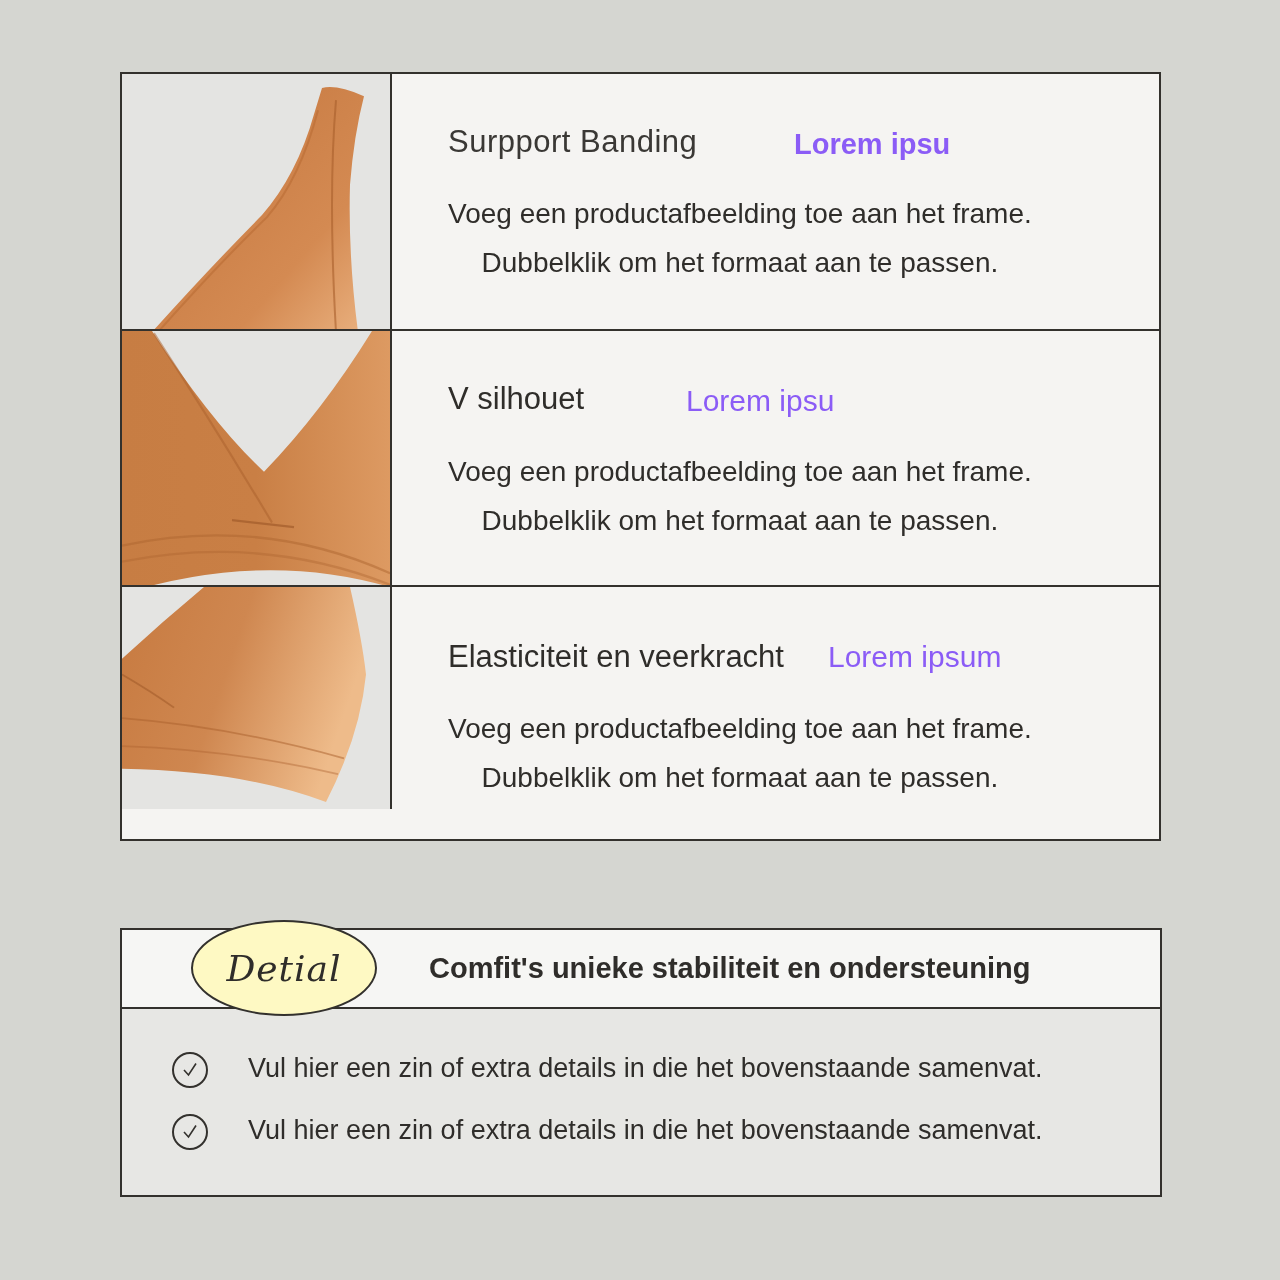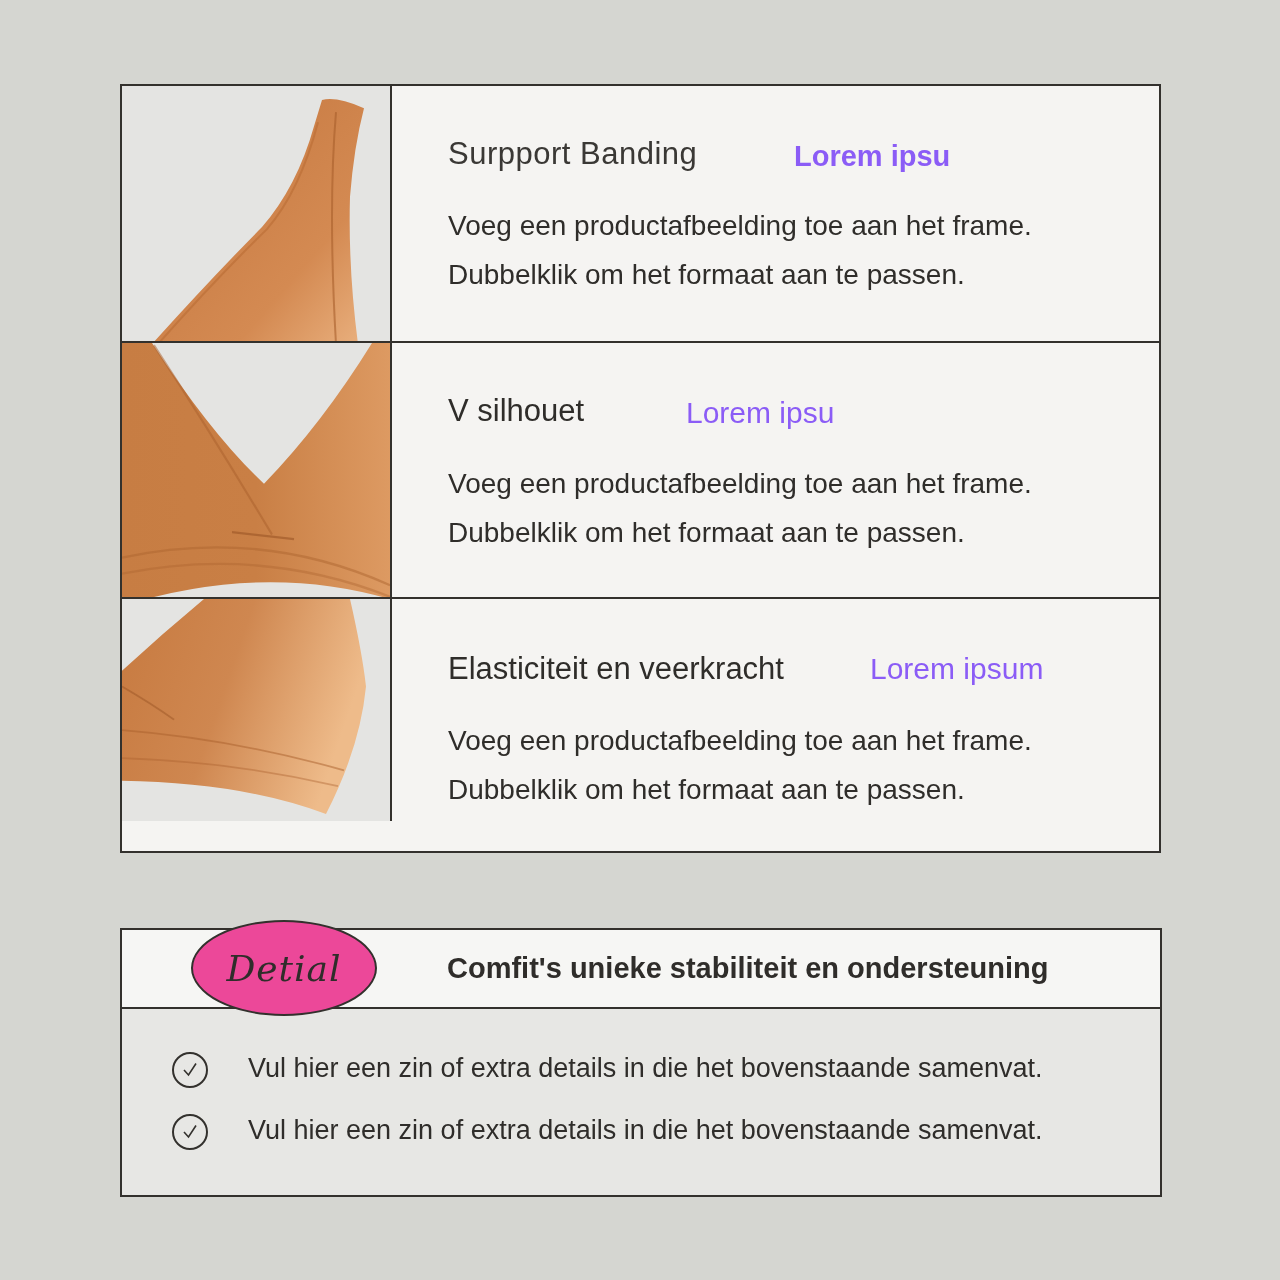--- a/index.html
+++ b/index.html
@@ -6,21 +6,21 @@
   body {
     width: 1280px; height: 1280px;
     background: #d5d6d1;
     position: relative;
     overflow: hidden;
     font-family: "Liberation Sans", "DejaVu Sans", sans-serif;
     color: #2f2d2a;
   }
   .feature-table {
     position: absolute;
-    left: 120px; top: 84px;
+    left: 120px; top: 72px;
     width: 1041px; height: 769px;
     box-sizing: border-box;
     border: 2px solid #33312d;
     background: #f5f4f2;
     text-decoration: underline;
   }
   .feature-row {
     position: absolute;
     left: 0; width: 100%;
     height: 256px;
@@ -56,21 +56,21 @@
     color: #8b5cf6;
   }
   .feature-tag.bold { font-weight: bold; font-size: 29px; }
   .feature-desc {
     position: absolute; left: 56px;
     font-size: 28px;
     line-height: 49px;
     color: #2f2d2a;
     white-space: nowrap;
   }
-  .feature-desc div { display: block; }
+  .feature-desc div { display: block; text-align: center; }
 
   .detail-box {
     position: absolute;
     left: 120px; top: 928px;
     width: 1042px; height: 269px;
     box-sizing: border-box;
     border: 2px solid #33312d;
     background: #e7e7e4;
   }
   .detail-header {
@@ -79,33 +79,33 @@
     background: #f6f6f4;
     border-bottom: 2px solid #33312d;
   }
   .detail-badge {
     position: absolute;
     left: 69px; top: -10px;
     width: 186px; height: 96px;
     box-sizing: border-box;
     border: 2px solid #33312d;
     border-radius: 50%;
-    background: #ec4899;
+    background: #fef9c3;
     display: flex; align-items: center; justify-content: center;
     z-index: 2;
   }
   .detail-badge span {
     font-family: "DejaVu Serif", "Liberation Serif", serif;
     font-style: italic;
     font-size: 36px;
     color: #2f2d2a;
     letter-spacing: 1px;
   }
   .detail-heading {
-    position: absolute; left: 325px; top: 22px;
+    position: absolute; left: 307px; top: 22px;
     font-size: 29px;
     font-weight: bold;
     color: #2f2d2a;
     white-space: nowrap;
   }
   .detail-list {
     position: absolute; left: 50px; top: 120px;
   }
   .detail-item {
     position: relative;
@@ -197,21 +197,21 @@
           </linearGradient>
         </defs>
         <path d="M82 0 L228 0 Q240 60 244 100 Q238 170 204 246 Q120 210 0 208 L0 82 Q40 40 82 0 Z" fill="url(#g3)"></path>
         <path d="M0 150 Q110 160 222 196" stroke="#a95f2c" stroke-width="2" fill="none" opacity="0.5"></path>
         <path d="M0 182 Q110 186 216 214" stroke="#a95f2c" stroke-width="2" fill="none" opacity="0.4"></path>
         <path d="M0 100 Q30 120 52 138" stroke="#9c5626" stroke-width="2" fill="none" opacity="0.5"></path>
       </svg>
     </div>
     <div class="feature-text">
       <div class="feature-title" style="top:52px;">Elasticiteit en veerkracht</div>
-      <div class="feature-tag" style="left:436px; top:53px;margin-left:42px;">Lorem ipsum</div>
+      <div class="feature-tag" style="left:436px; top:53px;">Lorem ipsum</div>
       <div class="feature-desc" style="top:117px;">
         <div>Voeg een productafbeelding toe aan het frame.</div>
         <div>Dubbelklik om het formaat aan te passen.</div>
       </div>
     </div>
   </div>
 </div>
 
 <div class="detail-box">
   <div class="detail-header">

